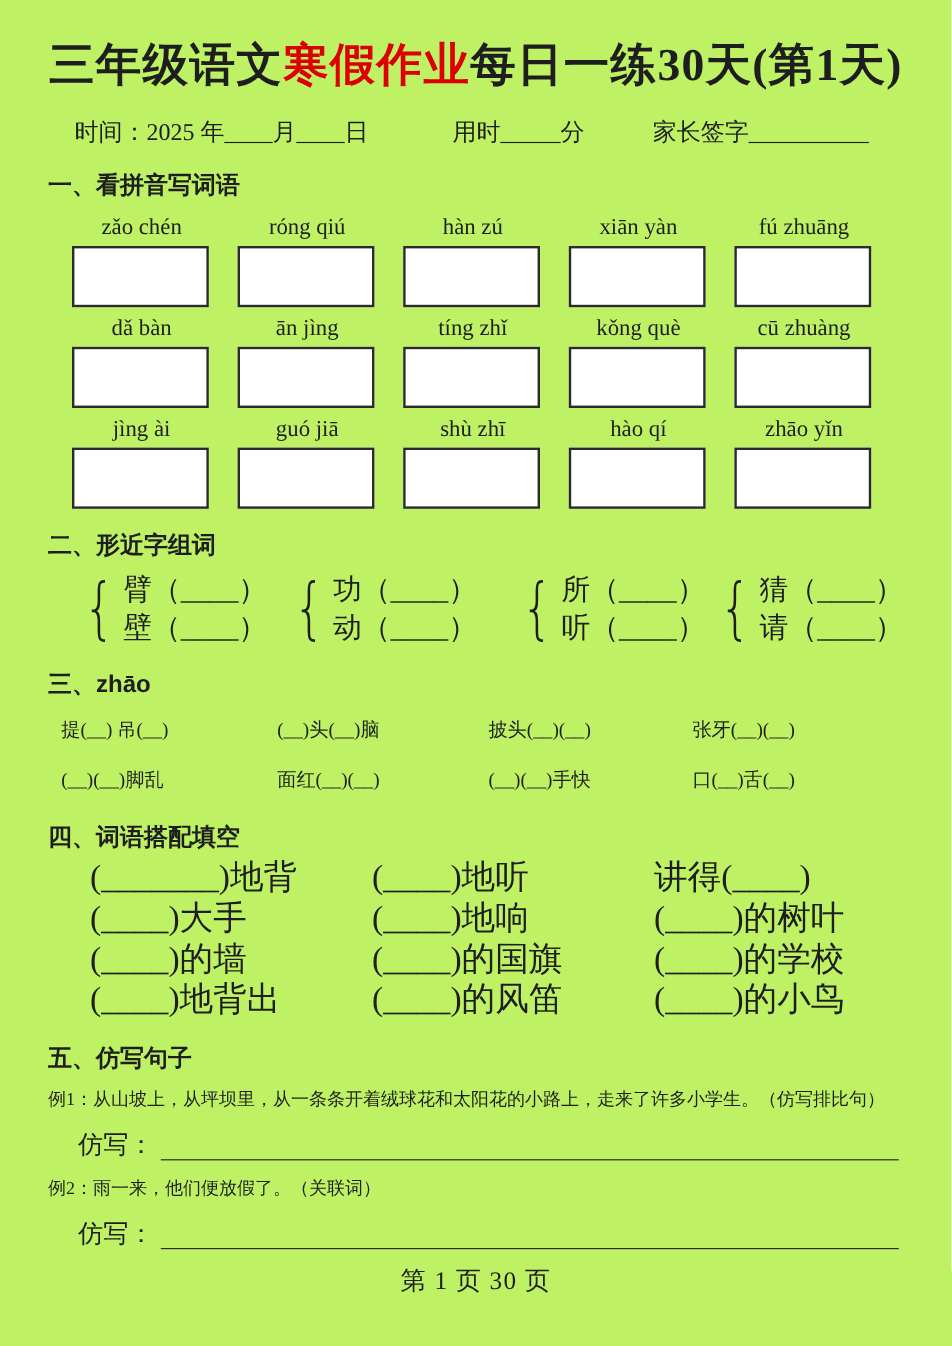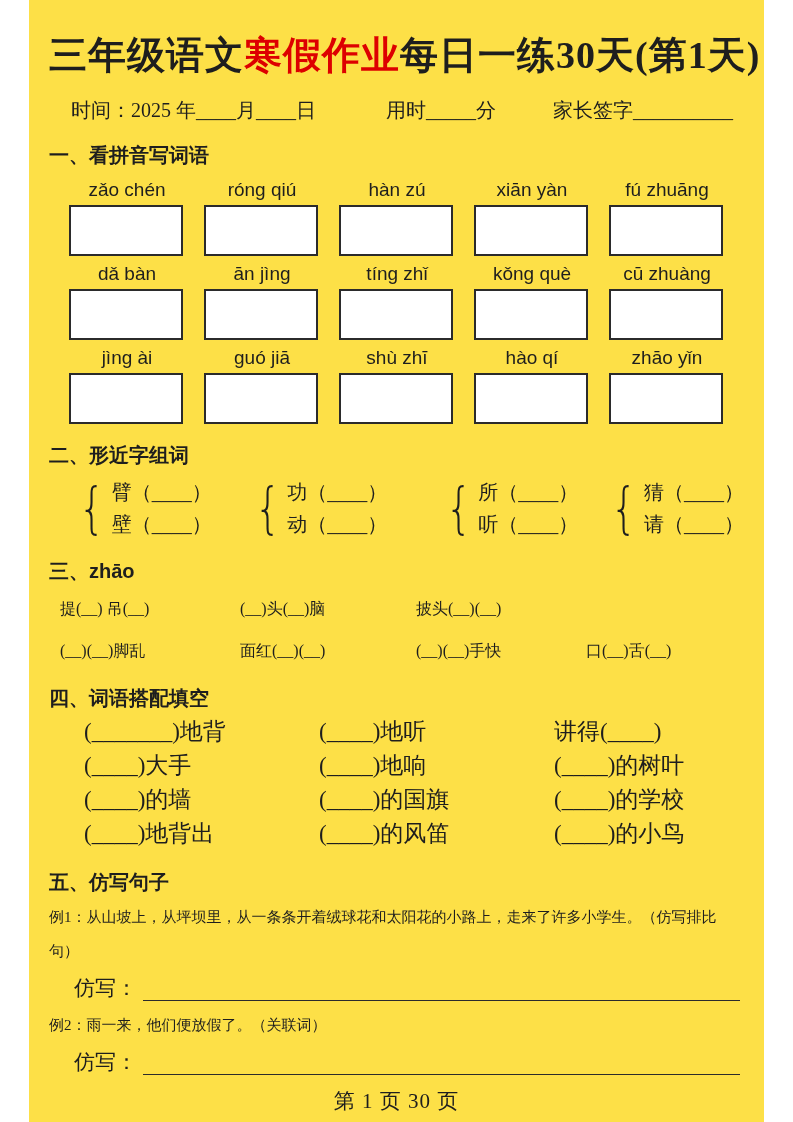--- a/index.html
+++ b/index.html
@@ -1,24 +1,24 @@
 <!DOCTYPE html>
 <html><head>
 <meta charset="utf-8">
 <style>
   * { margin:0; padding:0; box-sizing:border-box; }
   html,body { background:#ffffff; }
   .page {
     position:relative;
-    width:735px; height:1122px;
+    width:793px; height:1122px;
     margin:0 auto;
-    background:#fde047;
+    background:#bef264;
     color:#1e1e1e;
     font-family:"Liberation Serif","DejaVu Serif",serif;
-    padding:0 20px;
+    padding:0 40px;
     overflow:hidden;
   }
   
   .title {
     margin-top:30px;
     text-align:center;
     font-size:38px;
     font-weight:900;
     letter-spacing:1px;
     line-height:1.35;
@@ -40,21 +40,21 @@
     font-weight:700;
     font-size:20px;
     margin-top:18px;
     line-height:26px;
   }
   
   .pinyin-grid { margin-top:9px; margin-left:20px; }
   .pinyin-row { display:flex; margin-bottom:5px; }
   .pinyin-cell { width:138px; }
   .pinyin-label {
-    font-family:Liberation Sans, sans-serif;
+    font-family:Liberation Serif, serif;
     font-size:19px;
     width:116px;
     text-align:center;
     line-height:26px;
     white-space:nowrap;
   }
   .pinyin-box {
     width:114px; height:51px;
     border:2px solid #2b2b2b;
     margin-top:2px;
@@ -65,32 +65,32 @@
   .brace-group { display:flex; align-items:center; }
   .brace-group:nth-child(1){ width:180px; }
   .brace-group:nth-child(2){ width:196px; }
   .brace-group:nth-child(3){ width:170px; }
   .brace-char {
     font-family:"DejaVu Sans",sans-serif;
     font-size:56px; font-weight:300;
     transform:scaleX(.75);
     line-height:64px;
   }
-  .brace-lines { font-size:20px; line-height:32px; padding-left:2px; white-space:nowrap;text-align:center; }
+  .brace-lines { font-size:24px; line-height:32px; padding-left:2px; white-space:nowrap;text-align:center; }
   
   .idiom-grid { margin-top:8px; margin-left:11px; font-size:16px; }
   .idiom-row {
     display:grid;
     grid-template-columns:180px 176px 170px auto;
     line-height:33px;
     margin-bottom:9px;
     white-space:nowrap;
   }
   
-  .match-grid { margin-top:4px; margin-left:35px; font-size:23px; }
+  .match-grid { margin-top:4px; margin-left:35px; font-size:28px; }
   .match-row {
     display:grid;
     grid-template-columns:235px 235px auto;
     line-height:34px;
     white-space:nowrap;
   }
   
   .example { margin-top:5px; font-size:15px; line-height:34px; }
   .copy-line { display:flex; align-items:center; margin-top:5px; font-size:21px; line-height:30px; padding-left:25px; }
   .copy-line .uline {
@@ -216,20 +216,21 @@
       </div>
     </div>
   </div>
 
   <div class="sec-h">三、zhāo</div>
   <div class="idiom-grid">
     <div class="idiom-row">
       <span>提(__) 吊(__)</span>
       <span>(__)头(__)脑</span>
       <span>披头(__)(__)</span>
+      <span>张牙(__)(__)</span>
     </div>
     <div class="idiom-row">
       <span>(__)(__)脚乱</span>
       <span>面红(__)(__)</span>
       <span>(__)(__)手快</span>
       <span>口(__)舌(__)</span>
     </div>
   </div>
 
   <div class="sec-h">四、词语搭配填空</div>

